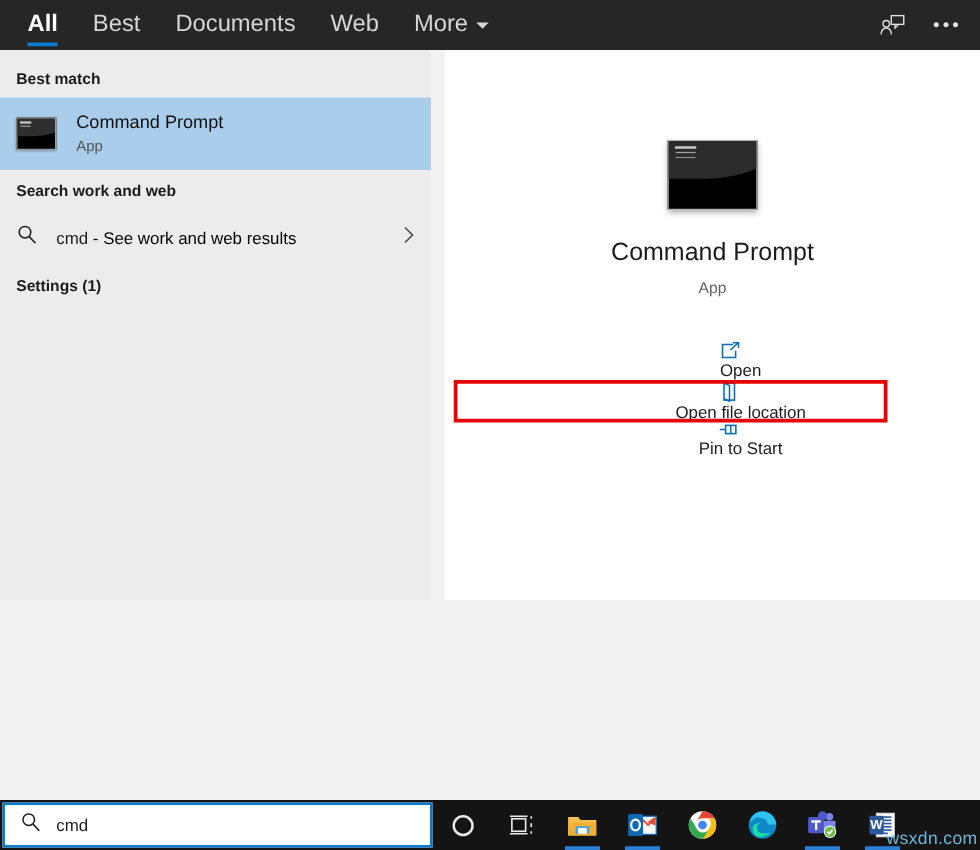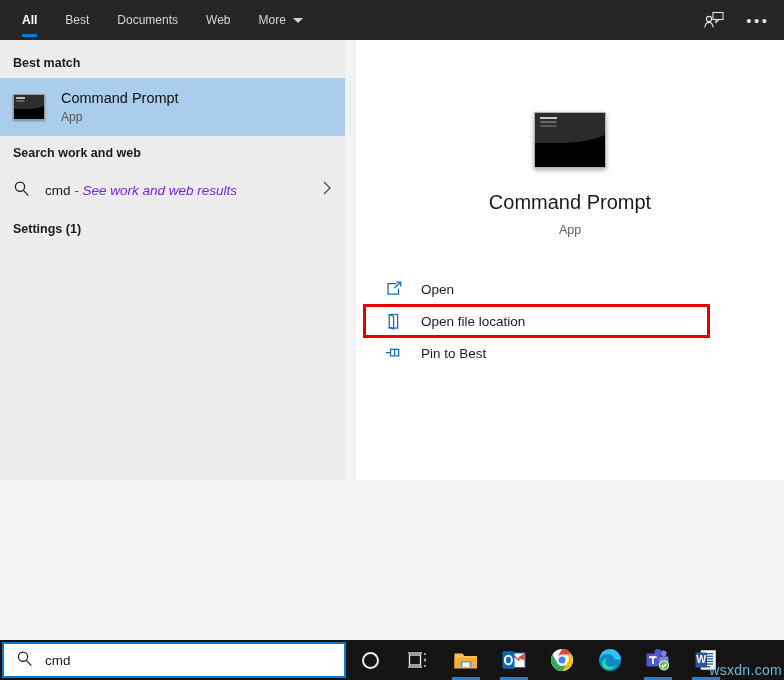--- a/index.html
+++ b/index.html
@@ -35,21 +35,21 @@
     display: flex;
     align-items: stretch;
     padding-left: 8px;
   }
   .tab {
     position: relative;
     display: flex;
     align-items: center;
     padding: 0 14px;
     color: #d6d6d6;
-    font-size: 12px;
+    font-size: 19px;
     cursor: default;
     white-space: nowrap;
   }
   .tab.active { color: #ffffff; font-weight: bold; }
   .tab.active::after {
     content: "";
     position: absolute;
     left: 14px; right: 14px; bottom: 3px;
     height: 3px;
     background: #0b7ad1;
@@ -152,21 +152,21 @@
     padding: 0 13px 0 13px;
     cursor: default;
   }
   .web-row .magnifier { flex: 0 0 auto; width: 24px; color: #1b1b1b; }
   .web-label {
     margin-left: 8px;
     font-size: 13.5px;
     color: #1b1b1b;
     white-space: nowrap;
   }
-  .web-label .muted { color: #6d28d9; font-style: italic; }
+  .web-label .muted { color: #000000; }
   .chev-right { margin-left: auto; color: #4a4a4a; }
 
   
   .preview-head {
     text-align: center;
     padding-top: 72px;
   }
   .big-tile {
     width: 72px; height: 56px;
     margin: 0 auto;
@@ -203,20 +203,21 @@
     color: #606060;
   }
 
   .actions { margin-top: 36px; }
   .action-row {
     display: flex;
     align-items: center;
     height: 32px;
     padding-left: 28px;
     cursor: default;
+    flex-direction: column;
   }
   .action-icon {
     width: 20px;
     flex: 0 0 auto;
     display: flex;
     align-items: center;
     justify-content: center;
     color: #0a6bb8;
   }
   .action-label {
@@ -406,21 +407,21 @@
             </div>
 
             <div class="action-row">
               <span class="action-icon">
                 <svg width="18" height="14" viewBox="0 0 18 14" fill="none" stroke="#0a6bb8" stroke-width="1.25">
                   <rect x="5.5" y="3.3" width="8.2" height="6.6"></rect>
                   <line x1="0.8" y1="6.6" x2="5.5" y2="6.6"></line>
                   <line x1="9.6" y1="3.3" x2="9.6" y2="9.9"></line>
                 </svg>
               </span>
-              <span class="action-label">Pin to Best</span>
+              <span class="action-label">Pin to Start</span>
             </div>
 
 
           </div>
 
           <div class="red-box"></div>
         </div>
 
       </div>
     </div>

